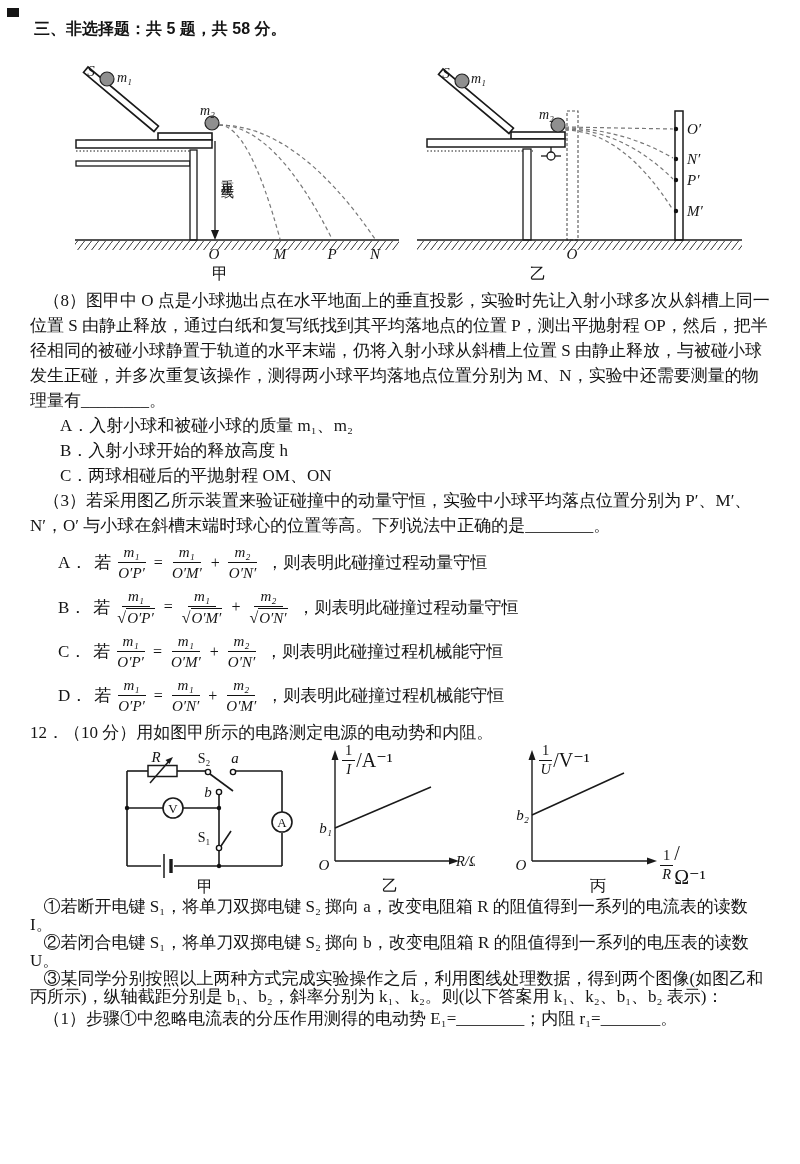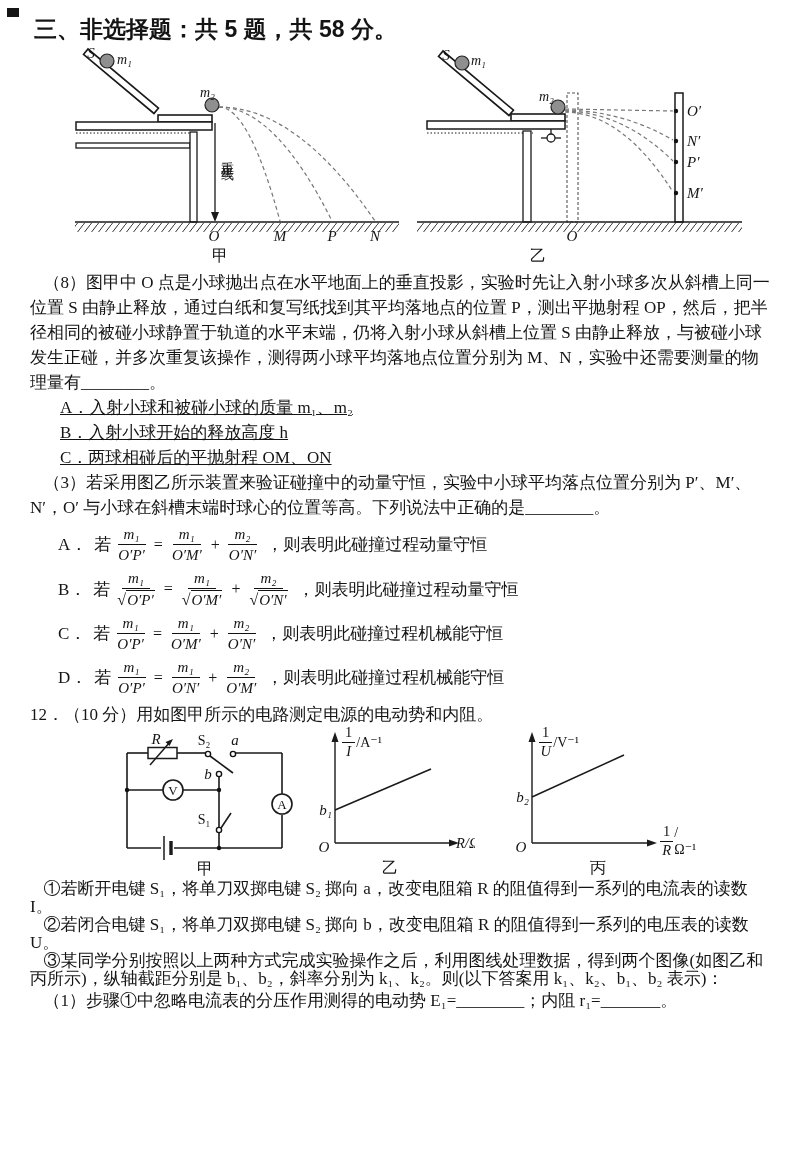--- a/index.html
+++ b/index.html
@@ -1,51 +1,51 @@
 <!DOCTYPE html>
 <html><head>
 <meta charset="utf-8">
 <style>
   html,body{margin:0;padding:0;background:#e8e8e8;}
   .page{position:relative;width:800px;height:1164px;background:#fff;box-sizing:border-box;
         padding:12px 30px 0 30px;overflow:hidden;color:#141414;
         font-family:"Liberation Serif","DejaVu Serif",serif;font-size:17px;}
   .artifact{position:absolute;left:7px;top:8px;width:12px;height:9px;background:#151515;}
   .sec-header{font-family:"Liberation Sans","DejaVu Sans",sans-serif;font-weight:bold;
-              font-size:23px;line-height:26px;margin:4px 0 3px 4px;}
+              font-size:16px;line-height:26px;margin:4px 0 21px 4px;}
   p{margin:0;line-height:25px;}
   .q-intro{margin-top:1px;}
   .indent{text-indent:0.8em;}
   .figrow1{display:flex;align-items:flex-start;margin:3px 0 3px 2px;}
   .figrow2{display:flex;align-items:flex-start;margin:1px 0 1px 0;}
   .fig{position:relative;flex:0 0 auto;}
   svg{display:block;}
   svg text{font-family:"Liberation Serif","DejaVu Serif",serif;fill:#141414;}
   .it{font-style:italic;}
   .cap{font-size:16px;}
   .plumb-label{position:absolute;left:156px;top:106px;writing-mode:vertical-rl;
                font-size:13px;letter-spacing:3px;color:#141414;}
-  .opts1{margin-left:30px;text-decoration:underline;}
+  .opts1{margin-left:30px;}
   .opts1 p{line-height:25px;}
   .fopt{display:flex;align-items:center;margin:5px 0 5px 28px;min-height:36px;}
   .olbl{margin-right:7px;}
   .kw{margin-right:2px;}
   .mfrac{display:inline-flex;flex-direction:column;align-items:center;margin:0 3px;
          font-style:italic;font-size:15px;line-height:1.2;}
   .mfrac .n{padding:0 6px 1px;border-bottom:1.3px solid #111;}
   .mfrac .d{padding:1px 2px 0;display:inline-flex;align-items:flex-end;}
   .rad{font-style:normal;font-size:16px;line-height:1.1;}
   .rt{border-top:1.1px solid #111;padding:0 1px;}
   .mop{margin:0 4px;font-size:16px;}
   .tail{margin-left:5px;}
   .axlabel{position:absolute;display:flex;align-items:center;color:#141414;}
   .axfrac{display:inline-flex;flex-direction:column;align-items:center;font-size:14.5px;line-height:1.1;}
   .axfrac .n{padding:0 3px 1px;border-bottom:1.2px solid #111;}
   .axfrac .d{padding-top:1px;font-style:italic;}
-  .unit{font-size:14px;margin-left:1px;}
+  .unit{font-size:20px;margin-left:1px;}
   .steps p{line-height:18px;}
 </style>
 </head>
 <body>
 
 <div class="page">
   <div class="artifact"></div>
 
   <div class="sec-header">三、非选择题：共 5 题，共 58 分。</div>
 

